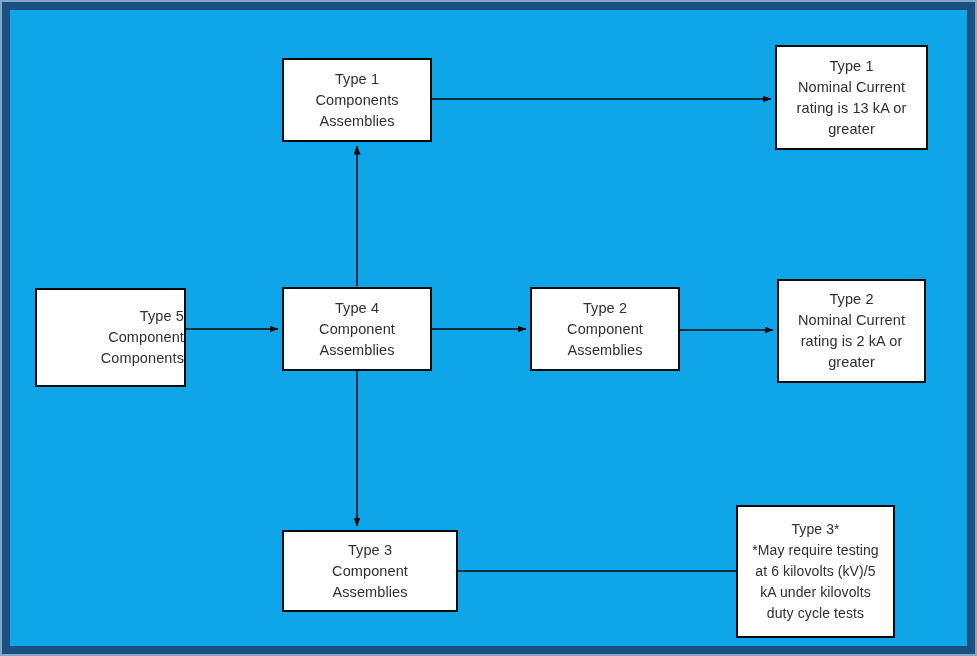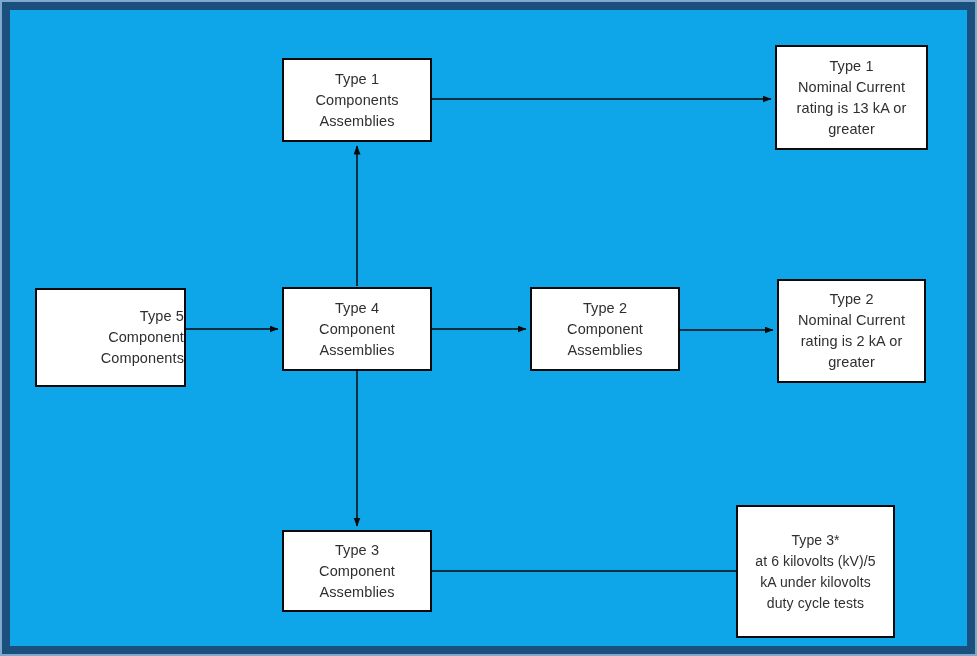--- a/index.html
+++ b/index.html
@@ -39,21 +39,21 @@
     color: #2f2f2f;
     font-size: 14.5px;
     line-height: 21px;
     letter-spacing: 0.1px;
   }
   .node .line { white-space: nowrap; }
 
   
   .n-type1-assembly { left: 280px; top: 56px;  width: 150px; height: 84px; }
   .n-type4-assembly { left: 280px; top: 285px; width: 150px; height: 84px; }
-  .n-type3-assembly { left: 280px; top: 528px; width: 150px; height: 82px; }
+  .n-type3-assembly { left: 280px; top: 528px; width: 176px; height: 82px; }
   
   .n-type5-discrete { left: 33px;  top: 286px; width: 151px; height: 99px; align-items: flex-end; }
   
   .n-type2-assembly { left: 528px; top: 285px; width: 150px; height: 84px; }
   
   .n-type1-rating   { left: 773px; top: 43px;  width: 153px; height: 105px; }
   .n-type2-rating   { left: 775px; top: 277px; width: 149px; height: 104px; }
   .n-type3-rating   { left: 734px; top: 503px; width: 159px; height: 133px; font-size: 14px; }
 </style>
 </head>
@@ -115,18 +115,19 @@
   </div>
 
   <div class="node n-type3-assembly">
     <div class="line">Type 3</div>
     <div class="line">Component</div>
     <div class="line">Assemblies</div>
   </div>
 
   <div class="node n-type3-rating">
     <div class="line">Type 3*</div>
+    <div class="line">*May require testing</div>
     <div class="line">at 6 kilovolts (kV)/5</div>
     <div class="line">kA under kilovolts</div>
     <div class="line">duty cycle tests</div>
   </div>
 
 </div>
 
 </body></html>

